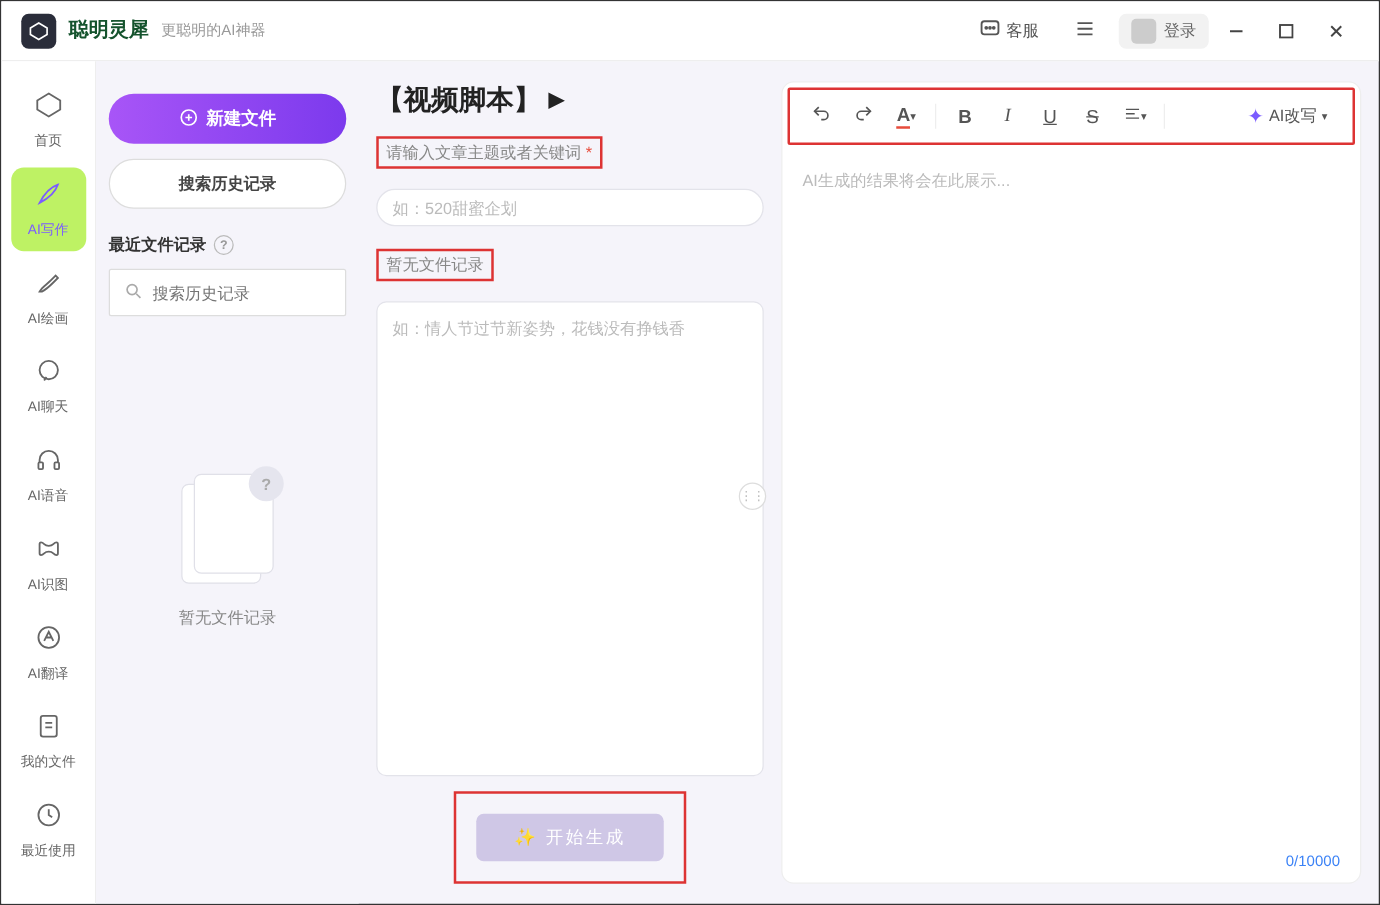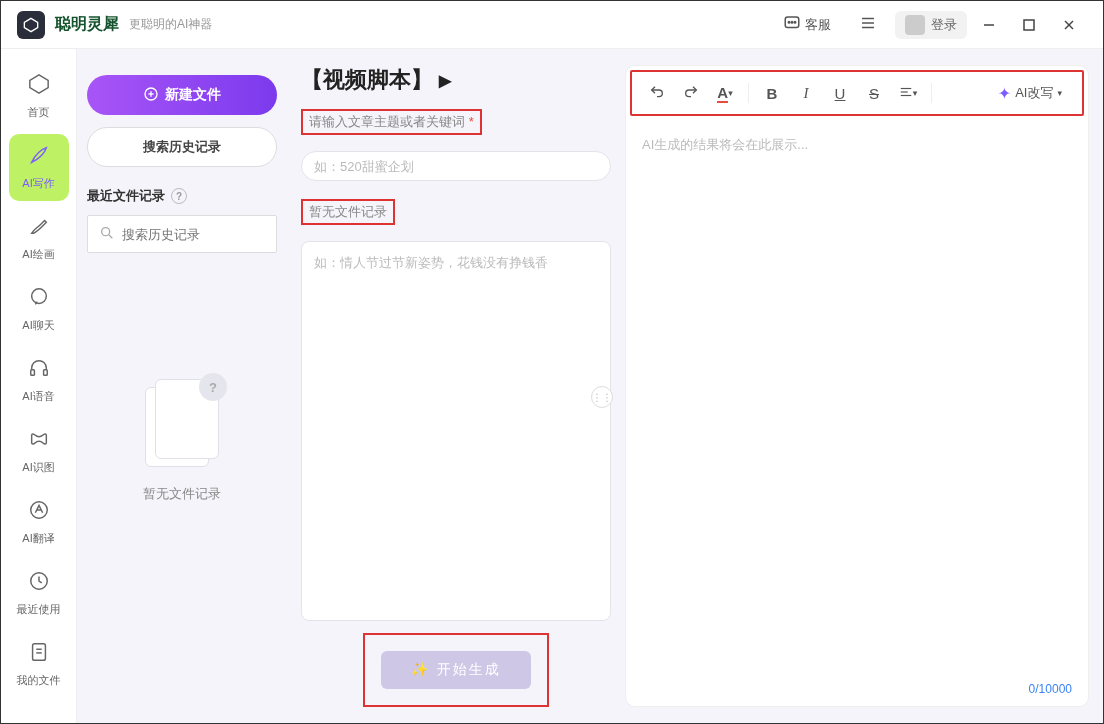--- a/index.html
+++ b/index.html
@@ -165,32 +165,32 @@
     </div>
     <div class="nav-item">
       <span class="ni-icon"><svg width="22" height="22" viewBox="0 0 24 24" fill="none" stroke="currentColor" stroke-width="1.6">
             <circle cx="12" cy="12" r="9"></circle>
             <path d="M8 15 L12 7 L16 15 M9.5 12 H14.5"></path>
           </svg></span>
       <span>AI翻译</span>
     </div>
     <div class="nav-item">
       <span class="ni-icon"><svg width="22" height="22" viewBox="0 0 24 24" fill="none" stroke="currentColor" stroke-width="1.6">
-            <circle cx="12" cy="12" r="9"></circle>
-            <path d="M12 7 V12 L15 14"></path>
-          </svg></span>
-      <span>最近使用</span>
-    </div>
-    <div class="nav-item">
-      <span class="ni-icon"><svg width="22" height="22" viewBox="0 0 24 24" fill="none" stroke="currentColor" stroke-width="1.6">
             <rect x="5" y="3" width="14" height="18" rx="2"></rect>
             <line x1="9" y1="9" x2="15" y2="9"></line>
             <line x1="9" y1="13" x2="15" y2="13"></line>
           </svg></span>
       <span>我的文件</span>
+    </div>
+    <div class="nav-item">
+      <span class="ni-icon"><svg width="22" height="22" viewBox="0 0 24 24" fill="none" stroke="currentColor" stroke-width="1.6">
+            <circle cx="12" cy="12" r="9"></circle>
+            <path d="M12 7 V12 L15 14"></path>
+          </svg></span>
+      <span>最近使用</span>
     </div>
   </div>
 
   <div class="filepanel">
     <button class="btn-new">
       <span><svg width="16" height="16" viewBox="0 0 24 24" fill="none" stroke="#fff" stroke-width="2">
             <circle cx="12" cy="12" r="9"></circle>
             <line x1="12" y1="8" x2="12" y2="16"></line>
             <line x1="8" y1="12" x2="16" y2="12"></line>
           </svg></span>

